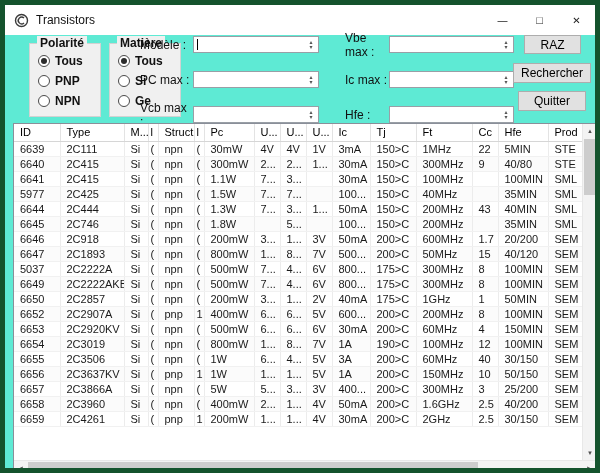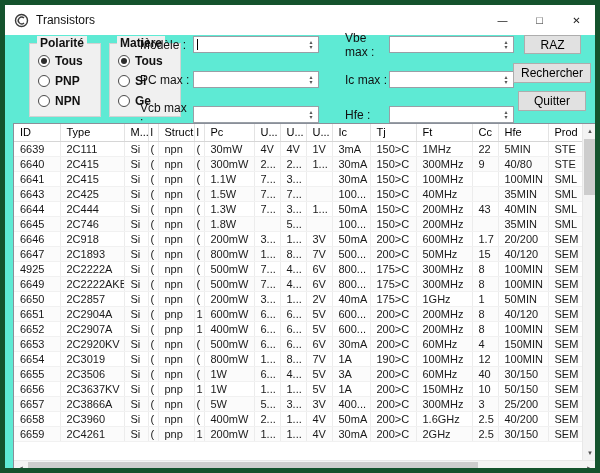--- a/index.html
+++ b/index.html
@@ -284,21 +284,21 @@
               <td>3...</td>
               <td></td>
               <td>30mA</td>
               <td>150&gt;C</td>
               <td>100MHz</td>
               <td></td>
               <td>100MIN</td>
               <td>SML</td>
             </tr>
             <tr>
-              <td>6643</td>
+              <td>5977</td>
               <td>2C425</td>
               <td>Si</td>
               <td>(</td>
               <td>npn</td>
               <td>(</td>
               <td>1.5W</td>
               <td>7...</td>
               <td>7...</td>
               <td></td>
               <td>100...</td>
@@ -374,21 +374,21 @@
               <td>8...</td>
               <td>7V</td>
               <td>500...</td>
               <td>200&gt;C</td>
               <td>50MHz</td>
               <td>15</td>
               <td>40/120</td>
               <td>SEM</td>
             </tr>
             <tr>
-              <td>4925</td>
+              <td>5037</td>
               <td>2C2222A</td>
               <td>Si</td>
               <td>(</td>
               <td>npn</td>
               <td>(</td>
               <td>500mW</td>
               <td>7...</td>
               <td>4...</td>
               <td>6V</td>
               <td>800...</td>
@@ -428,38 +428,20 @@
               <td>1...</td>
               <td>2V</td>
               <td>40mA</td>
               <td>175&gt;C</td>
               <td>1GHz</td>
               <td>1</td>
               <td>50MIN</td>
               <td>SEM</td>
             </tr>
             <tr>
-              <td>6651</td>
-              <td>2C2904A</td>
-              <td>Si</td>
-              <td>(</td>
-              <td>pnp</td>
-              <td>1</td>
-              <td>600mW</td>
-              <td>6...</td>
-              <td>6...</td>
-              <td>5V</td>
-              <td>600...</td>
-              <td>200&gt;C</td>
-              <td>200MHz</td>
-              <td>8</td>
-              <td>40/120</td>
-              <td>SEM</td>
-            </tr>
-            <tr>
               <td>6652</td>
               <td>2C2907A</td>
               <td>Si</td>
               <td>(</td>
               <td>pnp</td>
               <td>1</td>
               <td>400mW</td>
               <td>6...</td>
               <td>6...</td>
               <td>5V</td>

